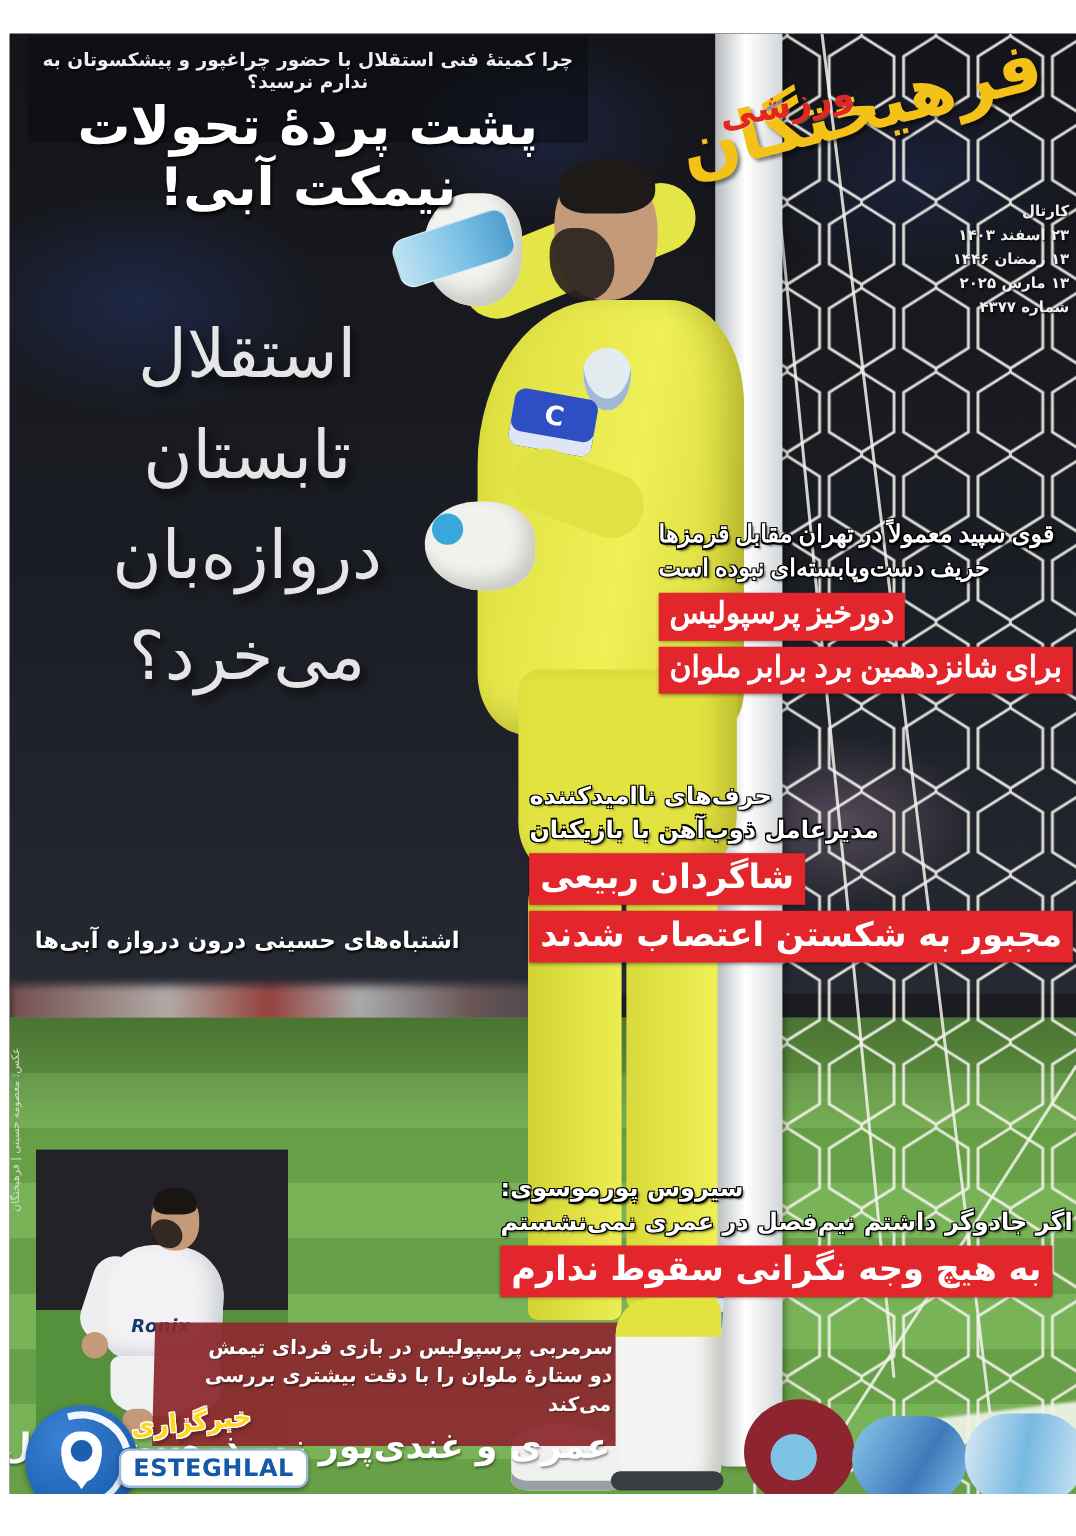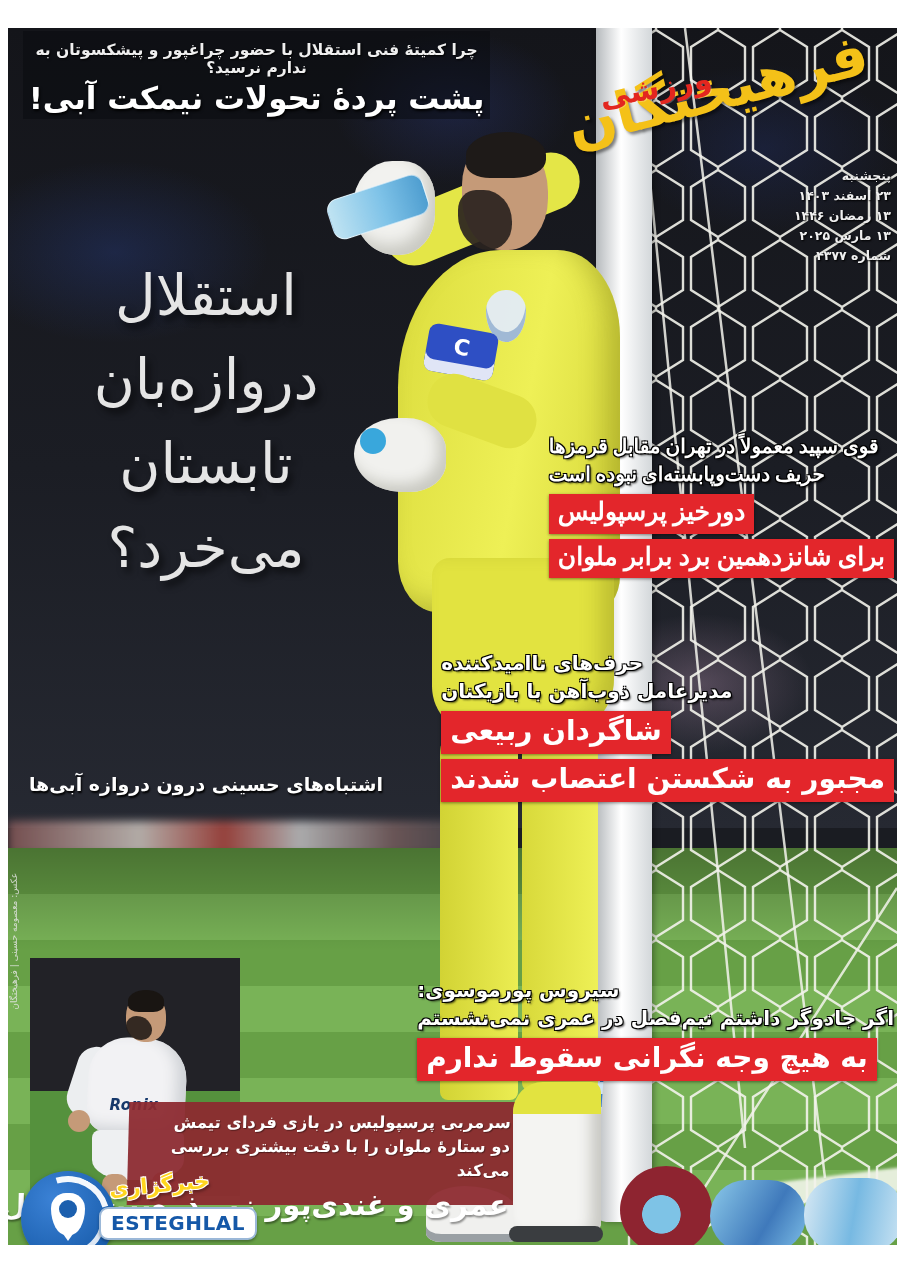--- a/index.html
+++ b/index.html
@@ -76,21 +76,21 @@
     background:radial-gradient(circle at 45% 55%, #7ec3e6 0 27%, #8e2430 28%);z-index:5;}
   .bottle-blue1{position:absolute;left:702px;top:1152px;width:96px;height:72px;border-radius:40px;
     background:linear-gradient(120deg,#8ccaea,#3f79bb 60%,#7fc0e8);z-index:5;}
   .bottle-blue2{position:absolute;left:796px;top:1150px;width:100px;height:74px;border-radius:36px;
     background:linear-gradient(100deg,#d8e9f4,#77b9e2 50%,#cfe6f4);z-index:5;}
 
   
   .kicker-box{position:absolute;left:15px;top:3px;width:467px;height:88px;background:rgba(8,10,14,.5);
     text-align:center;z-index:20;padding-top:10px;box-sizing:border-box;}
   .kicker-box .kick{font-size:15.5px;font-weight:bold;color:#efefef;text-shadow:1px 1px 2px #000;}
-  .kicker-box .head{font-size:31px;font-weight:bold;color:#fff;margin-top:3px;text-shadow:1px 2px 3px #000;}
+  .kicker-box .head{font-size:44px;font-weight:bold;color:#fff;margin-top:3px;text-shadow:1px 2px 3px #000;}
 
   .masthead{position:absolute;right:0;top:0;width:300px;height:250px;z-index:20;}
   .logo-main{position:absolute;right:26px;top:28px;font-size:58px;font-weight:bold;color:#f4c118;
     transform:rotate(-14deg);text-shadow:2px 3px 3px rgba(0,0,0,.45);white-space:nowrap;}
   .logo-badge{position:absolute;left:2px;top:42px;font-size:30px;font-weight:bold;color:#e3261f;
     transform:rotate(-10deg);text-shadow:1px 1px 0 rgba(255,255,255,.25);}
   .dates{position:absolute;right:6px;top:138px;text-align:right;direction:rtl;color:#f0f0f0;
     font-size:12.5px;font-weight:bold;line-height:1.6;text-shadow:1px 1px 2px #000;}
 
   .lead-headline{position:absolute;left:6px;top:226px;width:384px;z-index:18;text-align:center;direction:rtl;}
@@ -203,32 +203,32 @@
 
     <div class="kicker-box" dir="rtl">
       <div class="kick">چرا کمیتهٔ فنی استقلال با حضور چراغپور و پیشکسوتان به ندارم نرسید؟</div>
       <div class="head">پشت پردهٔ تحولات نیمکت آبی!</div>
     </div>
 
     <div class="masthead">
       <div class="logo-main">فرهیختگان</div>
       <div class="logo-badge">ورزشی</div>
       <div class="dates">
-        <div>پنجشنبه</div>
+        <div>کارتال</div>
         <div>۲۳ اسفند ۱۴۰۳</div>
         <div>۱۳ رمضان ۱۴۴۶</div>
         <div>۱۳ مارس ۲۰۲۵</div>
         <div>شماره ۴۳۷۷</div>
       </div>
     </div>
 
     <div class="lead-headline">
       <div class="big">استقلال</div>
+      <div class="big">تابستان</div>
       <div class="big">دروازه‌بان</div>
-      <div class="big">تابستان</div>
       <div class="big">می‌خرد؟</div>
     </div>
     <div class="deck">
       <div>اشتباه‌های حسینی درون دروازه آبی‌ها</div>
     </div>
 
     <div class="sidestory ss1">
       <span class="ol">قوی سپید معمولاً در تهران مقابل قرمزها</span>
       <span class="ol">حریف دست‌وپابسته‌ای نبوده است</span>
       <span class="redline">دورخیز پرسپولیس</span>

